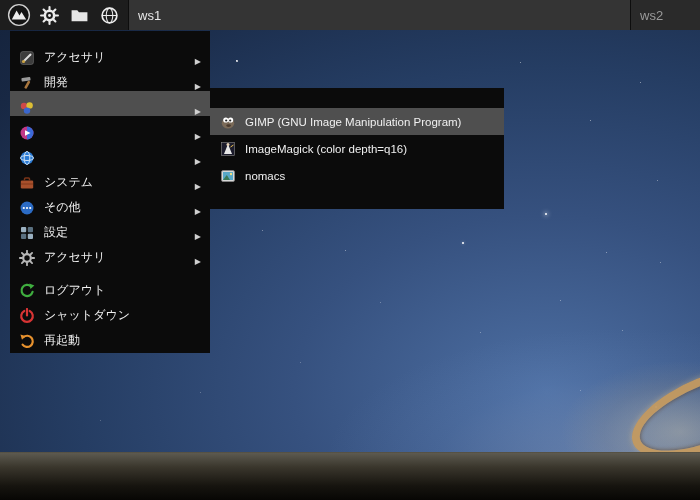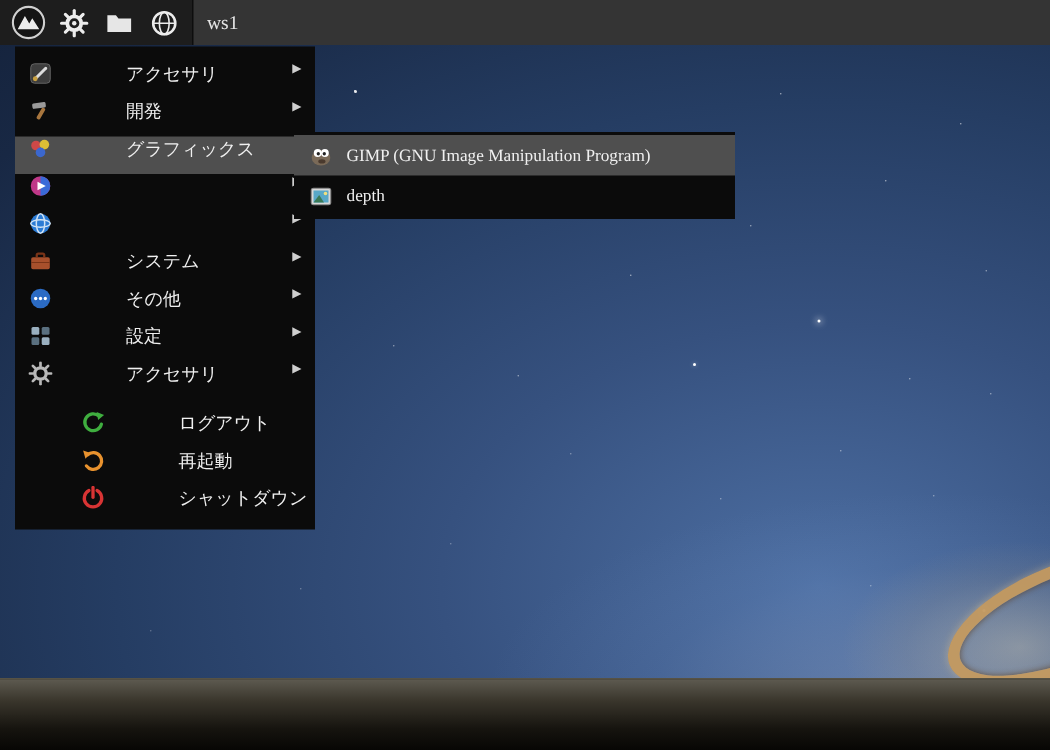--- a/index.html
+++ b/index.html
@@ -1,17 +1,17 @@
 <!DOCTYPE html>
 <html style="--panel-bg: #0b0b0b; --bar-bg: #1d1d1d; --highlight: #4f4f4f; --menu-text: #f0f0f0; --muted-text: #9a9a9a;"><head>
 <meta charset="utf-8">
 <style>
   html,body{margin:0;padding:0;background:#000;}
   .desktop{position:relative;width:700px;height:500px;overflow:hidden;
-    font-family:Liberation Serif, serif;
+    font-family:Liberation Sans, sans-serif;
     background:radial-gradient(ellipse 900px 620px at 78% 78%, #4d6fa3 0%, #36517f 28%, #253d63 52%, #182844 76%, #111d33 100%);}
   
   .glow-horizon{position:absolute;left:330px;top:330px;width:420px;height:190px;
     background:radial-gradient(ellipse at 70% 70%, rgba(190,200,225,.30) 0%, rgba(120,150,200,.12) 45%, rgba(0,0,0,0) 72%);pointer-events:none;}
   .glow-ring{position:absolute;left:560px;top:360px;width:200px;height:130px;
     background:radial-gradient(ellipse at 60% 55%, rgba(235,215,170,.35) 0%, rgba(200,170,120,.12) 45%, rgba(0,0,0,0) 70%);pointer-events:none;}
   .stars-small{position:absolute;left:0;top:0;width:1px;height:1px;background:transparent;border-radius:50%;
     box-shadow:60px 70px 0 0 rgba(255,255,255,.55),130px 250px 0 0 rgba(255,255,255,.5),
     236px 60px 0 0 rgba(255,255,255,.7),262px 230px 0 0 rgba(255,255,255,.5),
     300px 120px 0 0 rgba(255,255,255,.6),345px 250px 0 0 rgba(255,255,255,.55),
@@ -38,28 +38,28 @@
   .topbar{position:absolute;left:0;top:0;width:700px;height:30px;background:var(--bar-bg,#1d1d1d);
     display:flex;align-items:stretch;z-index:30;}
   .bar-icons{display:flex;align-items:center;padding:0 4px;}
   .bar-btn{width:30px;height:30px;display:flex;align-items:center;justify-content:center;cursor:pointer;}
   .ws-seg{display:flex;align-items:center;font-size:13px;padding-left:9px;border-left:1px solid #0d0d0d;}
   .ws1{flex:1;background:#343434;color:#e6e6e6;}
   .ws2{width:60px;background:#2a2a2a;color:var(--muted-text,#9a9a9a);}
   
   .menu{position:absolute;left:10px;top:31px;width:200px;background:var(--panel-bg,#0b0b0b);
     padding:10px 0 4px 0;z-index:20;}
-  .menu-item{height:25px;display:flex;align-items:flex-start;padding:0 9px;color:var(--menu-text,#f0f0f0);
-    font-size:12px;cursor:pointer;white-space:nowrap;gap:40px;}
+  .menu-item{height:25px;display:flex;align-items:flex-end;padding:0 9px;color:var(--menu-text,#f0f0f0);
+    font-size:12px;cursor:pointer;white-space:nowrap;}
   .menu-item.hl{background:var(--highlight,#4f4f4f);}
   .mi-icon{width:16px;height:16px;margin-right:9px;flex:0 0 16px;display:flex;}
   .mi-arrow{margin-left:auto;font-size:8px;color:#cfcfcf;}
-  .menu-actions{margin-top:8px;margin-left:35px;}
-  .submenu{position:absolute;left:196px;top:88px;width:294px;background:var(--panel-bg,#0b0b0b);
-    padding:2px 0;z-index:20;}
+  .menu-actions{margin-top:8px;}
+  .submenu{position:absolute;left:210px;top:88px;width:294px;background:var(--panel-bg,#0b0b0b);
+    padding:20px 0;z-index:20;}
   .sub-item{height:27px;display:flex;align-items:center;padding:0 10px;color:var(--menu-text,#f0f0f0);
     font-size:11.5px;cursor:pointer;white-space:nowrap;}
   .sub-item.hl{background:var(--highlight,#4f4f4f);}
   svg{display:block;}
 </style>
 </head>
 <body>
 
 <div class="desktop">
 
@@ -111,20 +111,23 @@
               <circle cx="9" cy="9" r="7" fill="none" stroke="#ececec" stroke-width="1.6"></circle>
               <ellipse cx="9" cy="9" rx="3.1" ry="7" fill="none" stroke="#ececec" stroke-width="1"></ellipse>
               <line x1="2" y1="9" x2="16" y2="9" stroke="#ececec" stroke-width="1"></line>
             </svg>
         </span>
       </div>
     </div>
     <div class="ws-seg ws1">
       <span>ws1</span>
     </div>
+    <div class="ws-seg ws2">
+      <span>ws2</span>
+    </div>
   </div>
 
   <div class="menu">
 
     <div class="menu-item">
       <span class="mi-icon">
         <svg width="16" height="16" viewBox="0 0 16 16">
             <rect x="1.5" y="1.5" width="13" height="13" rx="2.5" fill="#3d3d3d" stroke="#6a6a6a" stroke-width=".6"></rect>
             <path d="M4.5 11.5 L11.5 4.5" stroke="#dddddd" stroke-width="2" stroke-linecap="round"></path>
             <circle cx="4.5" cy="11.5" r="1.6" fill="#c8a040"></circle>
@@ -148,21 +151,20 @@
     <div class="menu-item hl">
       <span class="mi-icon">
         <svg width="16" height="16" viewBox="0 0 16 16">
             <g opacity=".92">
               <circle cx="5" cy="6" r="3.2" fill="#d84848"></circle>
               <circle cx="10.6" cy="5.4" r="3.2" fill="#e8c832"></circle>
               <circle cx="8" cy="10.6" r="3.2" fill="#3a6ad8"></circle>
             </g>
           </svg>
       </span>
-      <span>グラフィックス</span>
       <span class="mi-arrow">▶</span>
     </div>
 
     <div class="menu-item">
       <span class="mi-icon">
         <svg width="16" height="16" viewBox="0 0 16 16">
             <circle cx="8" cy="8" r="6.5" fill="#c03888"></circle>
             <path d="M8 1.5 a6.5 6.5 0 0 1 0 13 z" fill="#3a6ad8"></path>
             <polygon points="6,5.2 11.5,8 6,10.8" fill="#ffffff"></polygon>
           </svg>
@@ -245,62 +247,73 @@
           <svg width="16" height="16" viewBox="0 0 16 16">
               <path d="M12 3.4 A5.6 5.6 0 1 0 13.6 8.8" fill="none" stroke="#3fae3f" stroke-width="2.2" stroke-linecap="round"></path>
               <polygon points="10.4,0.6 15.4,2.6 11.4,6" fill="#3fae3f"></polygon>
             </svg>
         </span>
         <span>ログアウト</span>
       </div>
       <div class="menu-item">
         <span class="mi-icon">
           <svg width="16" height="16" viewBox="0 0 16 16">
-              <path d="M3.6 11.6 A5.6 5.6 0 1 0 4.4 4.2" fill="none" stroke="#e8922e" stroke-width="2.2" stroke-linecap="round"></path>
-              <polygon points="1.4,1.4 6.4,3 3,6.8" fill="#e8922e"></polygon>
-            </svg>
-        </span>
-        <span>再起動</span>
+              <path d="M5.3 3 A5.8 5.8 0 1 0 10.7 3" fill="none" stroke="#d83434" stroke-width="2.2" stroke-linecap="round"></path>
+              <line x1="8" y1="1" x2="8" y2="7.5" stroke="#d83434" stroke-width="2.2" stroke-linecap="round"></line>
+            </svg>
+        </span>
+        <span>シャットダウン</span>
       </div>
       <div class="menu-item">
         <span class="mi-icon">
           <svg width="16" height="16" viewBox="0 0 16 16">
-              <path d="M5.3 3 A5.8 5.8 0 1 0 10.7 3" fill="none" stroke="#d83434" stroke-width="2.2" stroke-linecap="round"></path>
-              <line x1="8" y1="1" x2="8" y2="7.5" stroke="#d83434" stroke-width="2.2" stroke-linecap="round"></line>
-            </svg>
-        </span>
-        <span>シャットダウン</span>
+              <path d="M3.6 11.6 A5.6 5.6 0 1 0 4.4 4.2" fill="none" stroke="#e8922e" stroke-width="2.2" stroke-linecap="round"></path>
+              <polygon points="1.4,1.4 6.4,3 3,6.8" fill="#e8922e"></polygon>
+            </svg>
+        </span>
+        <span>再起動</span>
       </div>
     </div>
   </div>
 
   <div class="submenu">
 
     <div class="sub-item hl">
       <span class="mi-icon">
         <svg width="16" height="16" viewBox="0 0 16 16">
             <ellipse cx="8" cy="9.2" rx="6.2" ry="5.2" fill="#7a6a58"></ellipse>
             <circle cx="5.8" cy="6" r="2.6" fill="#ffffff"></circle>
             <circle cx="10.6" cy="6" r="2.6" fill="#ffffff"></circle>
             <circle cx="6.2" cy="6.5" r="1.1" fill="#222222"></circle>
             <circle cx="10.2" cy="6.5" r="1.1" fill="#222222"></circle>
             <ellipse cx="8.6" cy="11.6" rx="2.4" ry="1.4" fill="#4a3a2e"></ellipse>
           </svg>
       </span>
       <span>GIMP (GNU Image Manipulation Program)</span>
     </div>
 
+    <div class="sub-item">
+      <span class="mi-icon">
+        <svg width="16" height="16" viewBox="0 0 16 16">
+            <rect x="1.5" y="1.5" width="13" height="13" fill="#1c1c2c" stroke="#8a8a8a" stroke-width=".6"></rect>
+            <polygon points="8,3 12,13 4,13" fill="#e8e8e8"></polygon>
+            <circle cx="8" cy="3.4" r="1.5" fill="#e8d4b8"></circle>
+            <line x1="10.5" y1="6" x2="13.5" y2="4" stroke="#e8c050" stroke-width="1"></line>
+          </svg>
+      </span>
+      <span>ImageMagick (color depth=q16)</span>
+    </div>
 
 
     <div class="sub-item">
       <span class="mi-icon">
         <svg width="16" height="16" viewBox="0 0 16 16">
             <rect x="1.5" y="2.5" width="13" height="11" rx="1.5" fill="#d8d8d8" stroke="#8a8a8a" stroke-width=".7"></rect>
             <rect x="3" y="4" width="10" height="8" fill="#58a8c8"></rect>
             <polygon points="3,12 6.8,7 10,12" fill="#3a7a58"></polygon>
             <circle cx="11" cy="6" r="1.2" fill="#f0e080"></circle>
           </svg>
       </span>
-      <span>depth</span>
+      <span>nomacs</span>
     </div>
   </div>
 
 </div>
 
 </body></html>

